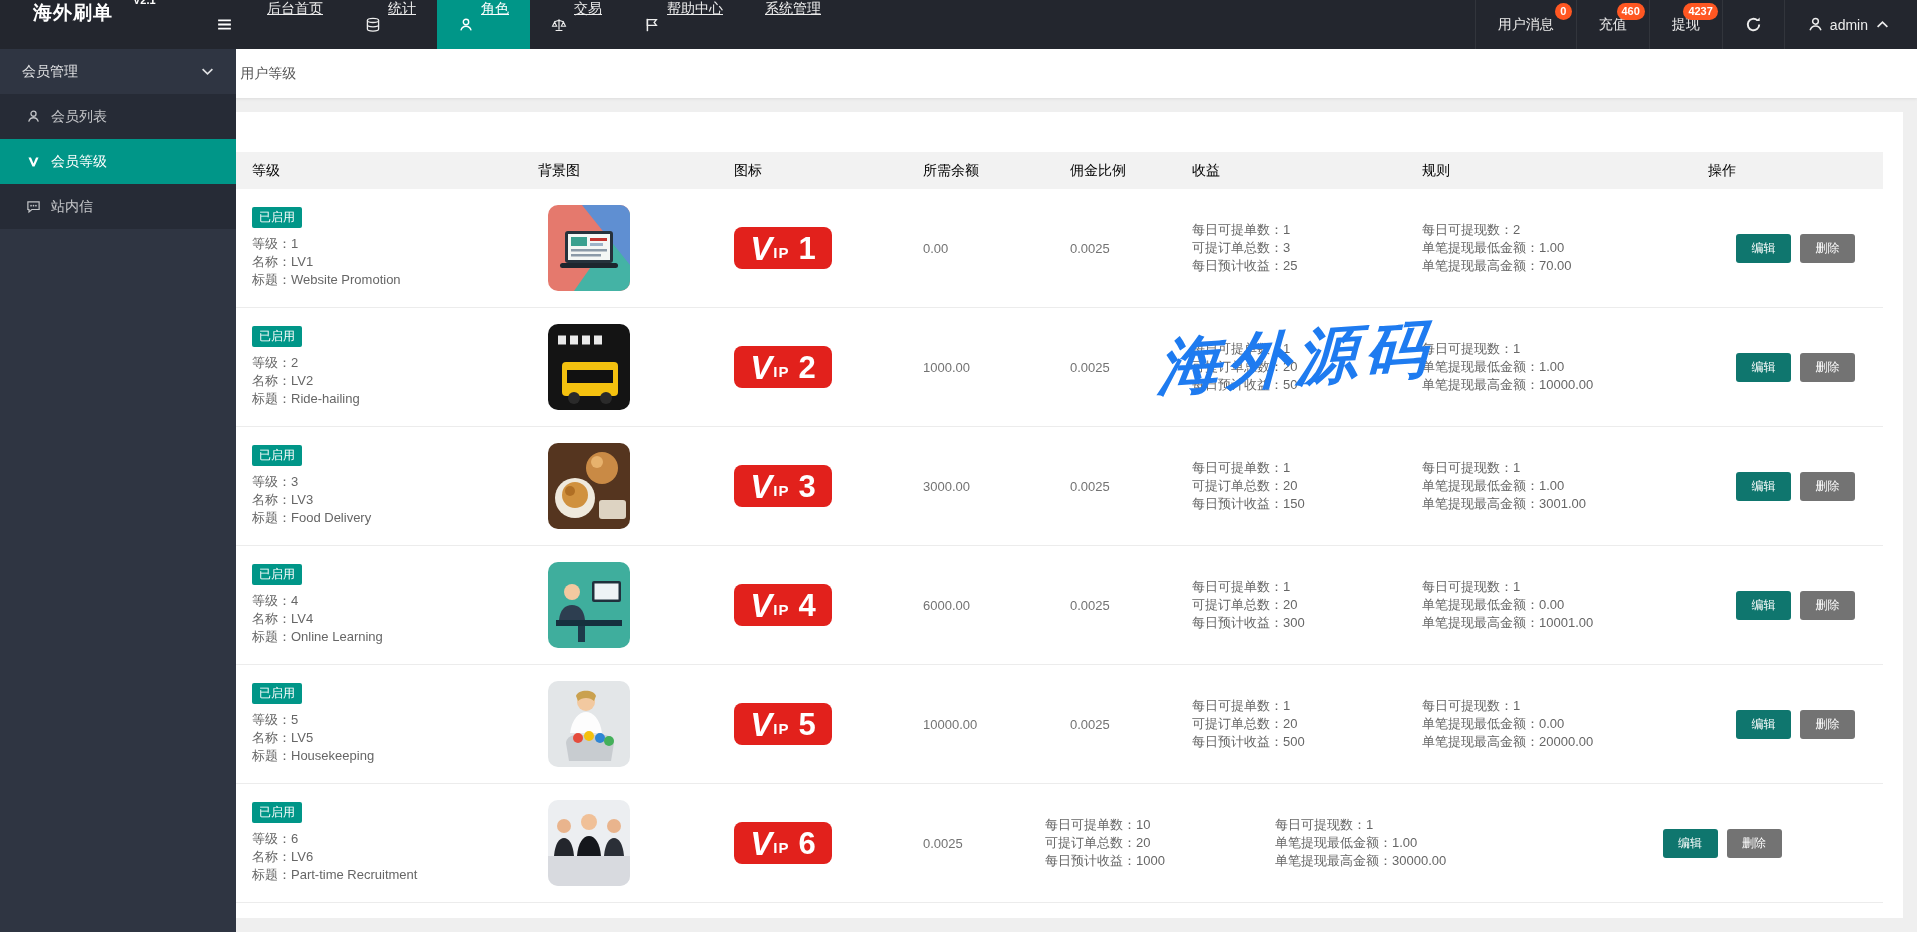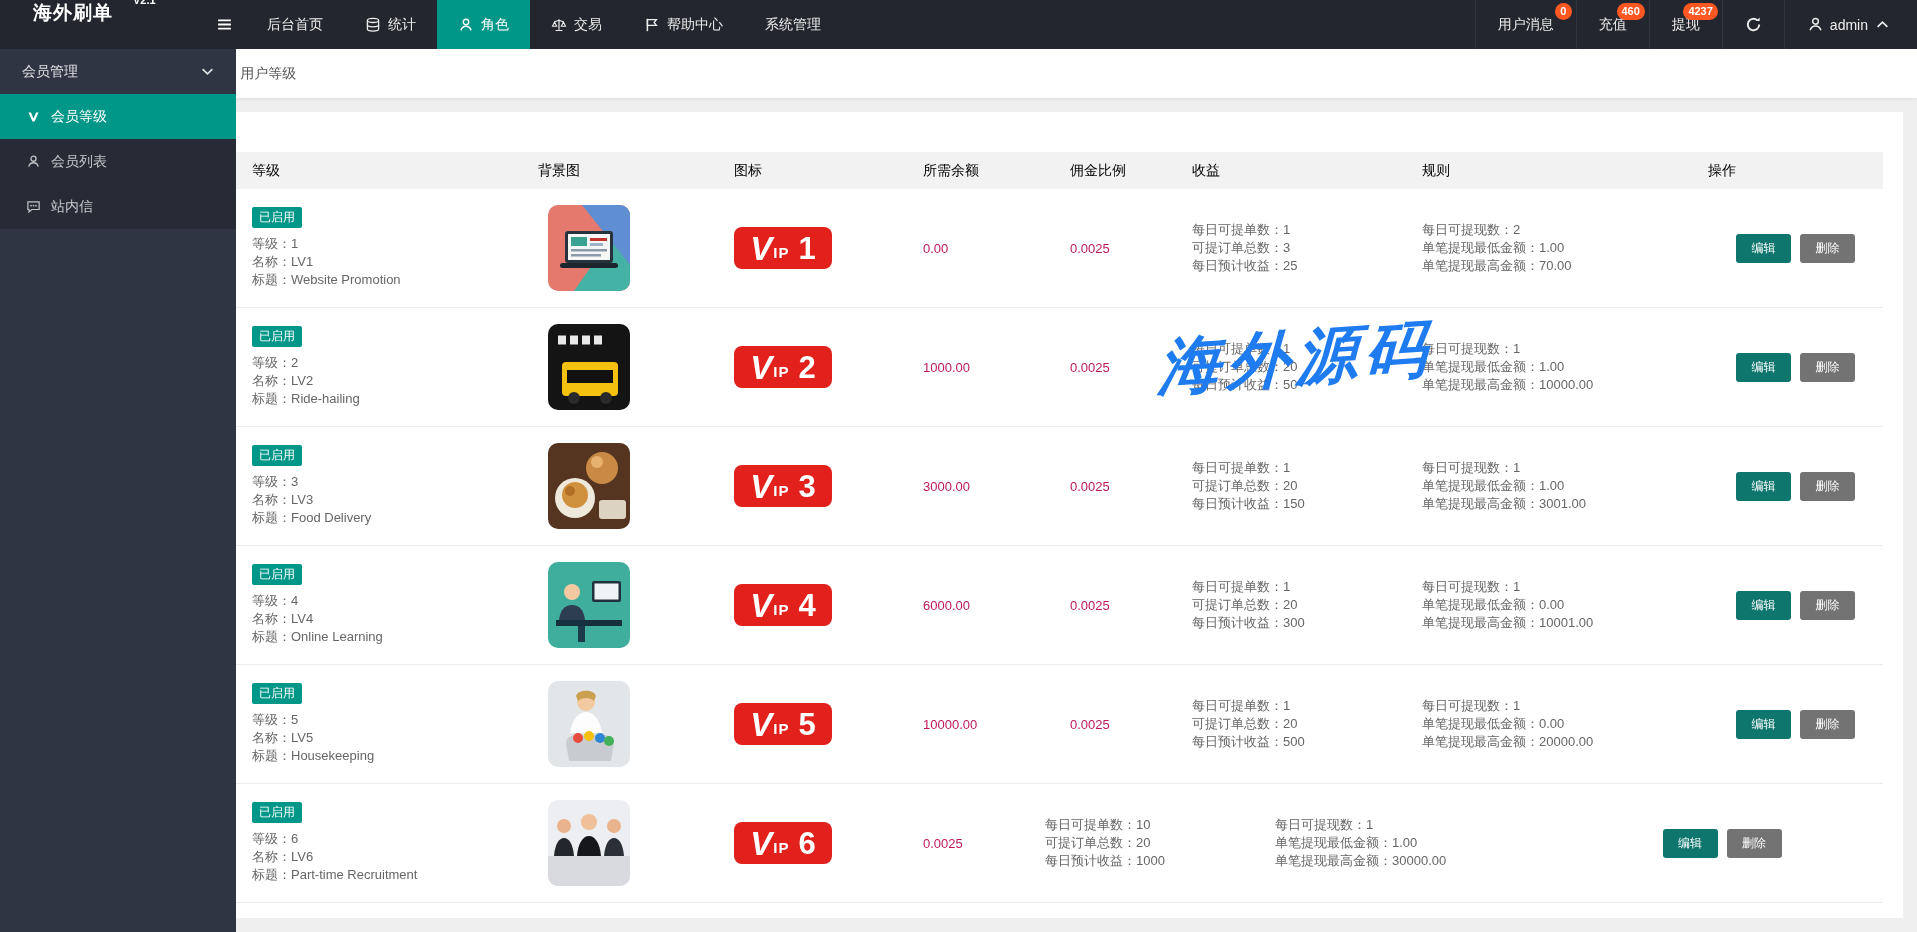--- a/index.html
+++ b/index.html
@@ -7,21 +7,21 @@
     font-family:"Liberation Sans","DejaVu Sans",sans-serif; background:#efefef; }
 
   
   .navbar { position:fixed; top:0; left:0; width:100%; height:49px;
     background:#23262e; display:flex; align-items:stretch; z-index:30; }
   .logo { width:202px; display:flex; align-items:flex-start; padding-left:33px; color:#fff; flex:0 0 202px; }
   .logo-text { font-size:19px; font-weight:bold; letter-spacing:1px; }
   .logo-ver { font-size:11px; margin-left:20px; position:relative; top:-6px; font-weight:bold; }
   .nav-toggle { width:44px; display:flex; align-items:center; justify-content:center; color:#fff; cursor:pointer; }
   .nav-main { display:flex; align-items:stretch; }
-  .nav-item { display:flex; align-items:center; gap:7px; padding:0 21px; color:#ededed; font-size:14px; cursor:pointer; }
+  .nav-item { display:flex; gap:7px; padding:0 21px; color:#ededed; font-size:14px; cursor:pointer;text-decoration:underline; }
   .nav-item.active { background:#009688; color:#fff; }
   .nicon { display:flex; align-items:center; }
   .nav-spacer { flex:1; }
   .nav-right { display:flex; align-items:stretch; }
   #nav-right-items { display:flex; align-items:stretch; height:100%; }
   .nav-right-item { position:relative; display:flex; align-items:center; gap:6px; padding:0 22px;
     color:#ededed; font-size:14px; border-left:1px solid rgba(255,255,255,.07); cursor:pointer; }
   .nr-badge { position:absolute; top:3px; right:4px; background:#ff5722; color:#fff; font-size:11px;
     line-height:17px; border-radius:9px; padding:0 5px; min-width:17px; text-align:center; font-weight:bold; }
   .admin-item { padding-right:26px; }
@@ -55,21 +55,21 @@
   .line { font-size:13px; color:#666; line-height:18px; }
   .status { display:inline-block; padding:2px 7px; border-radius:2px; color:#fff; font-size:12px; margin-bottom:7px; }
   .status.enabled { background:#009688; }
   .thumb { margin-left:10px; }
   .thumb svg { display:block; border-radius:10px; }
   .vip { width:98px; height:42px; background:#e2211c; border-radius:8px; color:#fff;
     display:flex; align-items:center; justify-content:center; }
   .vip-v { font-size:33px; font-weight:bold; font-style:italic; line-height:1; }
   .vip-ip { font-size:15px; font-weight:bold; letter-spacing:1px; margin:8px 0 0 1px; }
   .vip-n { font-size:31px; font-weight:bold; margin-left:9px; line-height:1; }
-  .num { font-size:13px; color:#be185d; }
+  .num { font-size:13px; color:#737373; }
   .ops { flex-direction:row; align-items:center; gap:9px; }
   .btn { height:29px; min-width:55px; border:none; border-radius:3px; color:#fff; font-size:12px; cursor:pointer;
     font-family:inherit; }
   .btn.edit { background:#0f766e; }
   .btn.del { background:#737373; }
 
   
   .watermark { position:fixed; left:1158px; top:316px; z-index:40; pointer-events:none;
     color:#1e7bf0; font-size:62px; font-weight:bold; font-style:italic; letter-spacing:7px;
     transform:rotate(-4deg) skewX(-6deg); white-space:nowrap; }
@@ -176,36 +176,36 @@
 <aside class="sidebar">
   <div class="side-group">
     <span>会员管理</span>
     <span class="nicon">
         <svg width="17" height="17" viewBox="0 0 16 16">
           <path d="M3.4 5.8 8 10.2l4.6-4.4" fill="none" stroke="currentColor" stroke-width="1.6"></path>
         </svg>
       </span>
   </div>
   <div class="side-items" id="side-items">
-      <div class="side-item active">
-        <span class="sicon">
-          <svg width="15" height="15" viewBox="0 0 16 16">
-            <path d="M2.6 3.6h2.7L8 10l2.7-6.4h2.7L9.1 13.2H6.9z" fill="currentColor"></path>
-          </svg>
-        </span>
-        <span>会员等级</span>
-      </div>
       <div class="side-item">
         <span class="sicon">
           <svg width="15" height="15" viewBox="0 0 16 16">
             <circle cx="8" cy="5" r="2.7" fill="none" stroke="currentColor" stroke-width="1.4"></circle>
             <path d="M2.9 13.4c.8-2.8 2.8-4.1 5.1-4.1s4.3 1.3 5.1 4.1" fill="none" stroke="currentColor" stroke-width="1.4"></path>
           </svg>
         </span>
         <span>会员列表</span>
+      </div>
+      <div class="side-item active">
+        <span class="sicon">
+          <svg width="15" height="15" viewBox="0 0 16 16">
+            <path d="M2.6 3.6h2.7L8 10l2.7-6.4h2.7L9.1 13.2H6.9z" fill="currentColor"></path>
+          </svg>
+        </span>
+        <span>会员等级</span>
       </div>
       <div class="side-item">
         <span class="sicon">
           <svg width="15" height="15" viewBox="0 0 16 16">
             <path d="M2 3h12v8.2H6.2L3.2 13.7v-2.5H2z" fill="none" stroke="currentColor" stroke-width="1.3"></path>
             <circle cx="5.4" cy="7.1" r=".9" fill="currentColor"></circle>
             <circle cx="8" cy="7.1" r=".9" fill="currentColor"></circle>
             <circle cx="10.6" cy="7.1" r=".9" fill="currentColor"></circle>
           </svg>
         </span>

